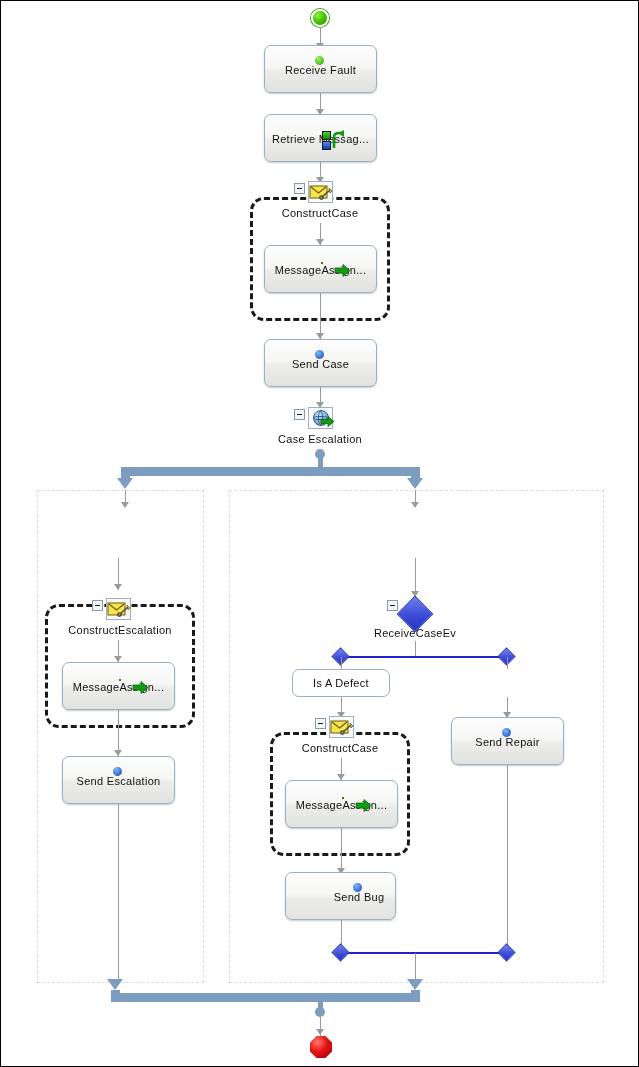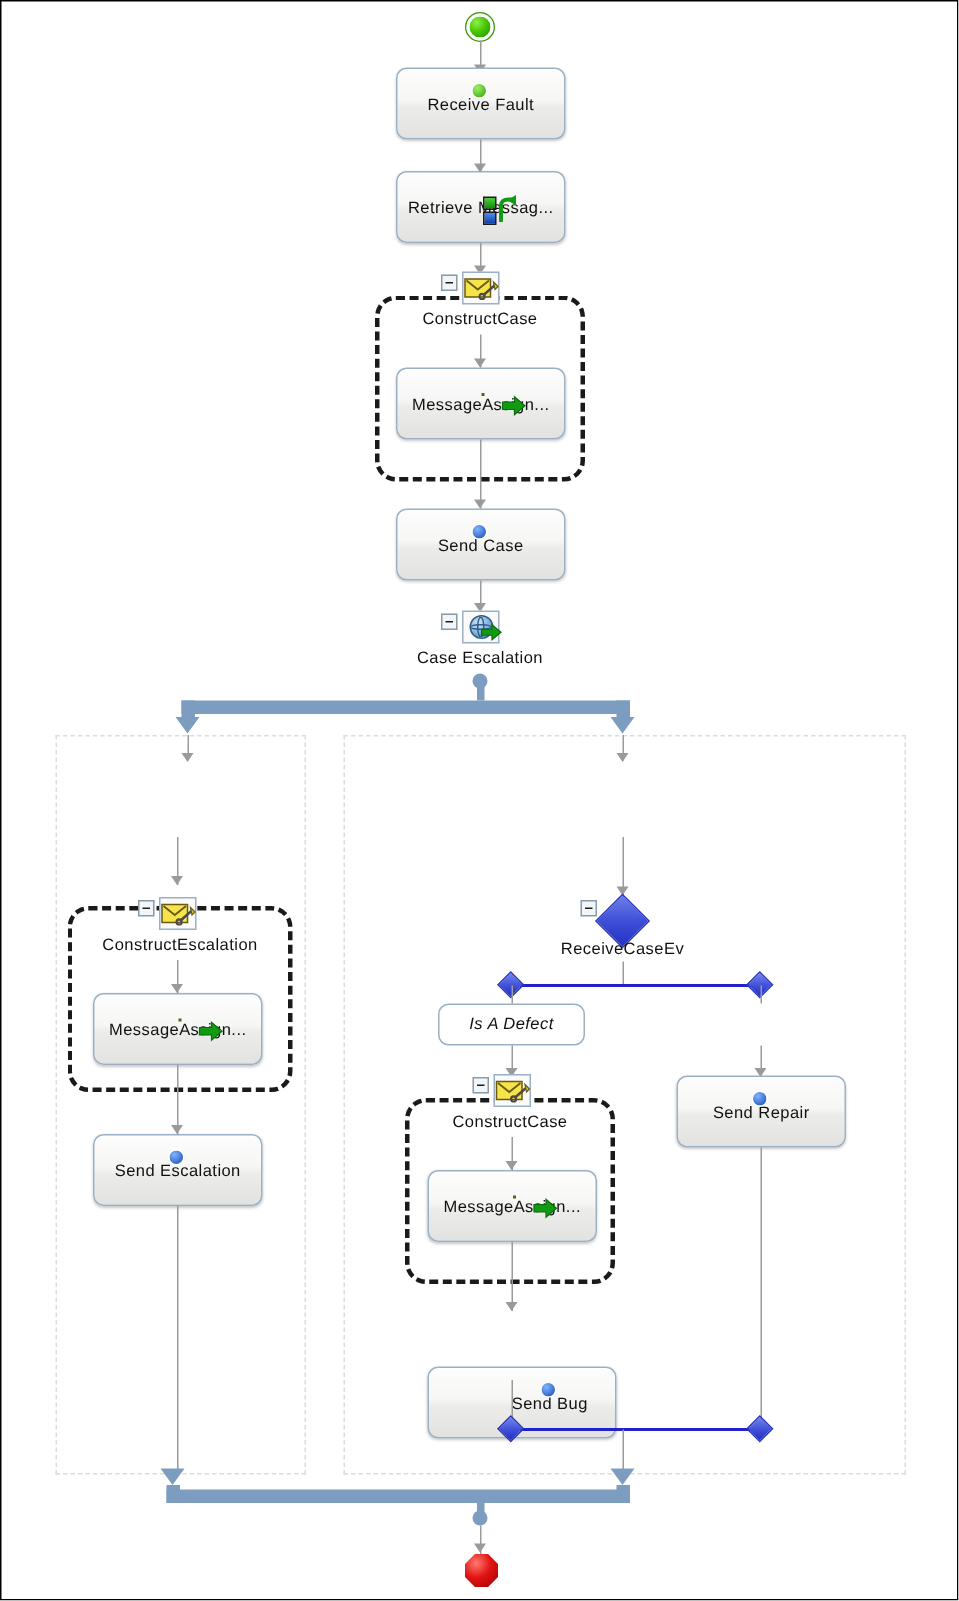--- a/index.html
+++ b/index.html
@@ -54,21 +54,20 @@
     background: #ffffff;
     display: flex;
     align-items: center;
     justify-content: center;
   }
   .cond .lbl {
     font-size: 11px;
     color: #111111;
     letter-spacing: 0.3px;
     white-space: nowrap;
-    font-style: italic;
   }
 
   
   .scope {
     position: absolute;
     box-sizing: border-box;
     border: 3px dashed #1a1a1a;
     border-radius: 14px;
     background: transparent;
   }
@@ -506,21 +505,21 @@
       <svg style="position:absolute; left:14px; top:2px;" width="16" height="13" viewBox="0 0 16 13">
         <polygon points="0,4 8,4 8,0.5 15,6.5 8,12.5 8,9 0,9" fill="#119b12" stroke="#0a6b0b" stroke-width="0.8"></polygon>
       </svg>
     </span>
     <span class="lbl">MessageAssign...</span>
   </div>
 
   <div class="vline" style="left:340px; top:827px; height:46px;"></div>
   <div class="arrowdown" style="left:336px; top:867px;"></div>
 
-  <div class="act" style="left:284px; top:910px; width:126px; height:48px;padding-left:37px;">
+  <div class="act" style="left:284px; top:871px; width:111px; height:48px;padding-left:37px;">
     <span class="ico">
       <span class="env">
         <span class="body"></span>
         <svg class="vee" viewBox="0 0 22 15">
             <polyline points="1,1 11,9 21,1" fill="none" stroke="#6a5a10" stroke-width="1.3"></polyline>
           </svg>
         <span class="badge blue"></span>
       </span>
     </span>
     <span class="lbl">Send Bug</span>

